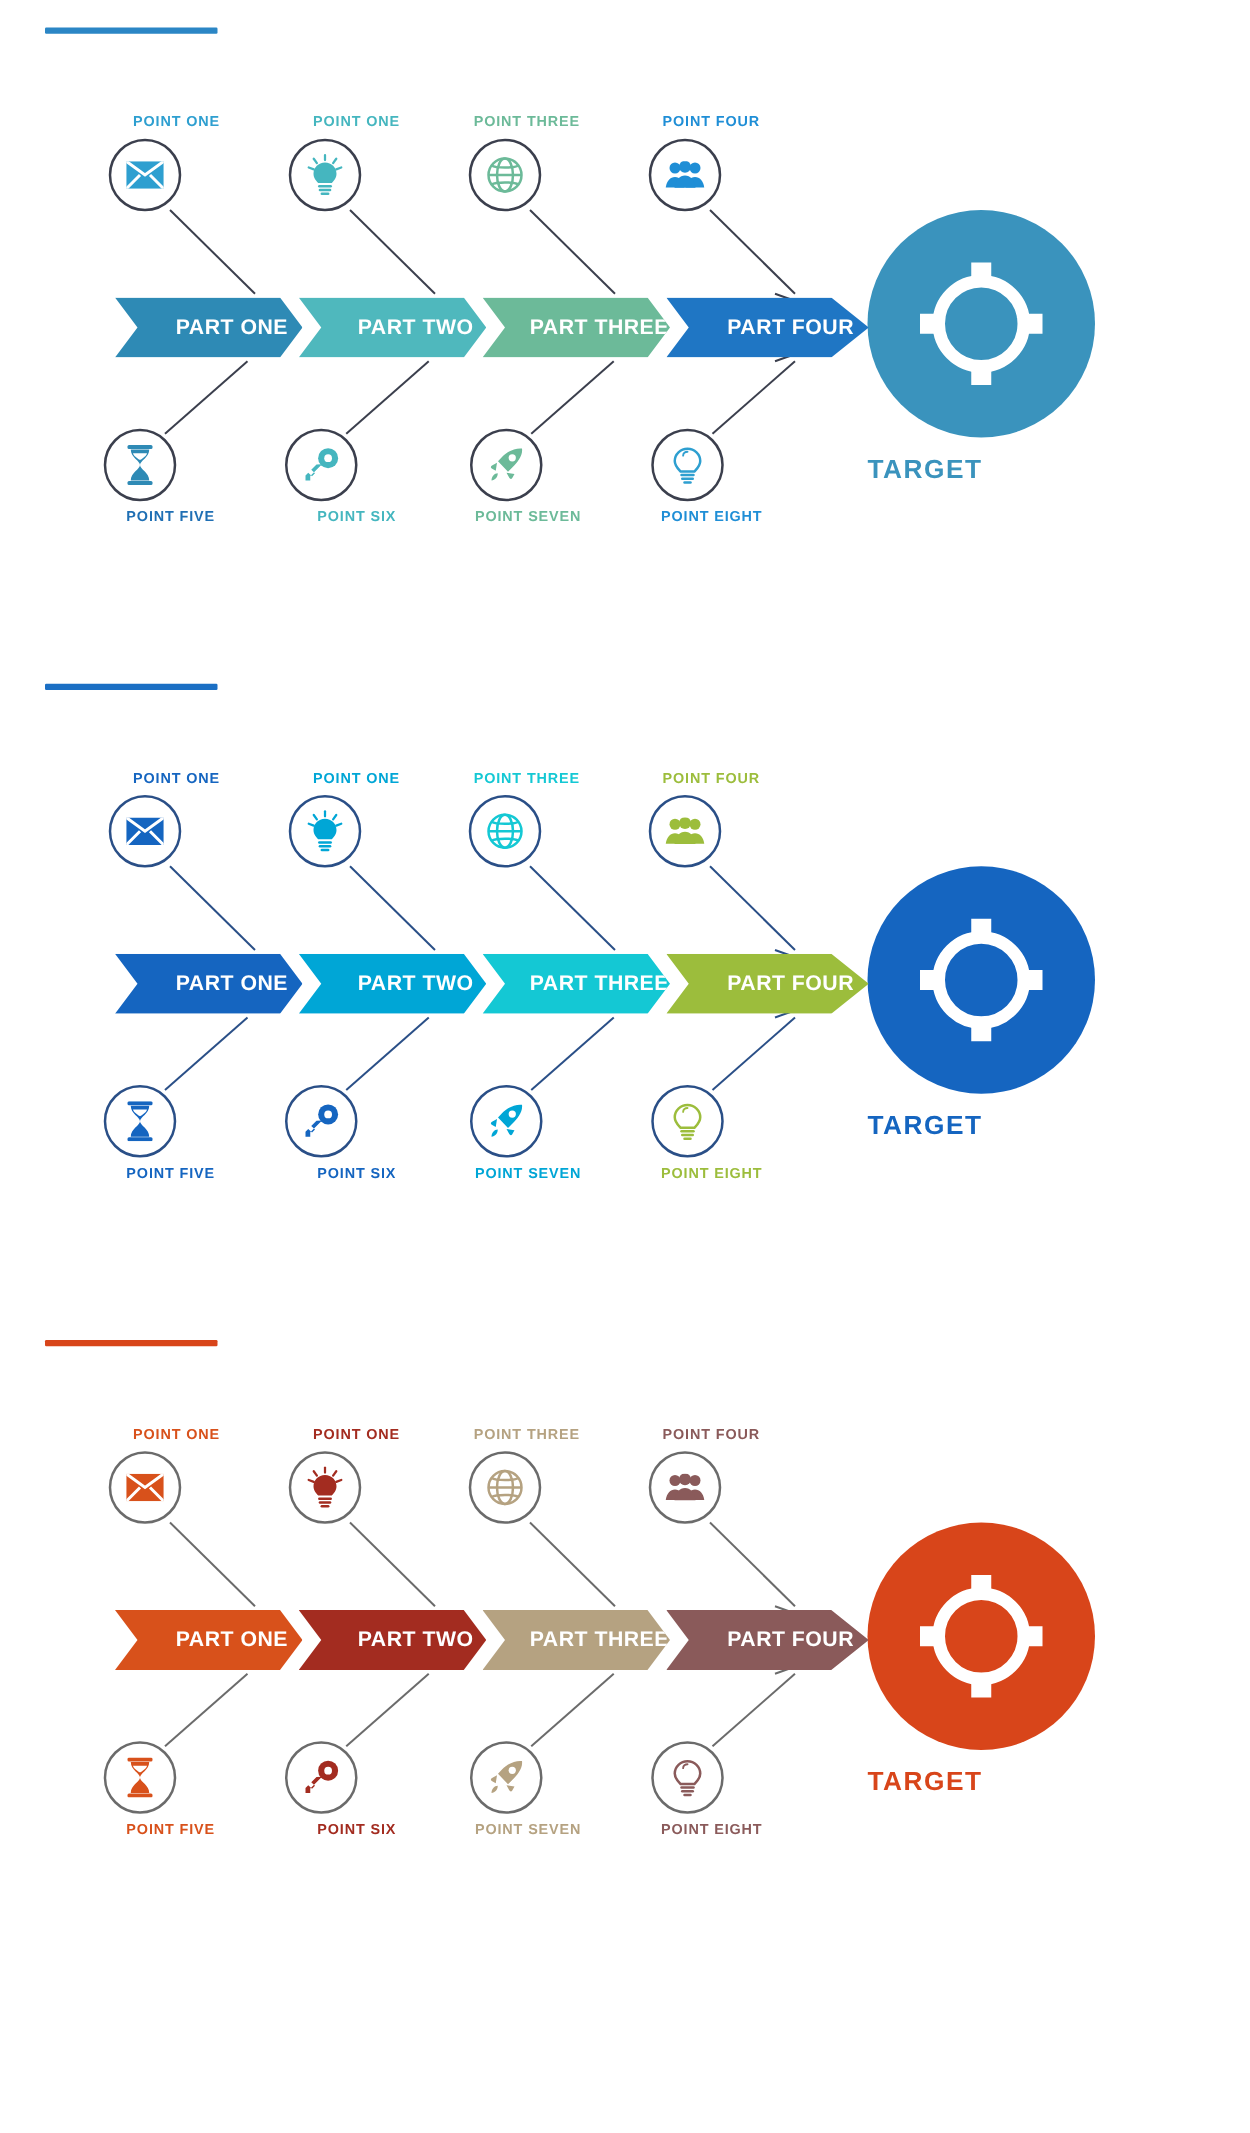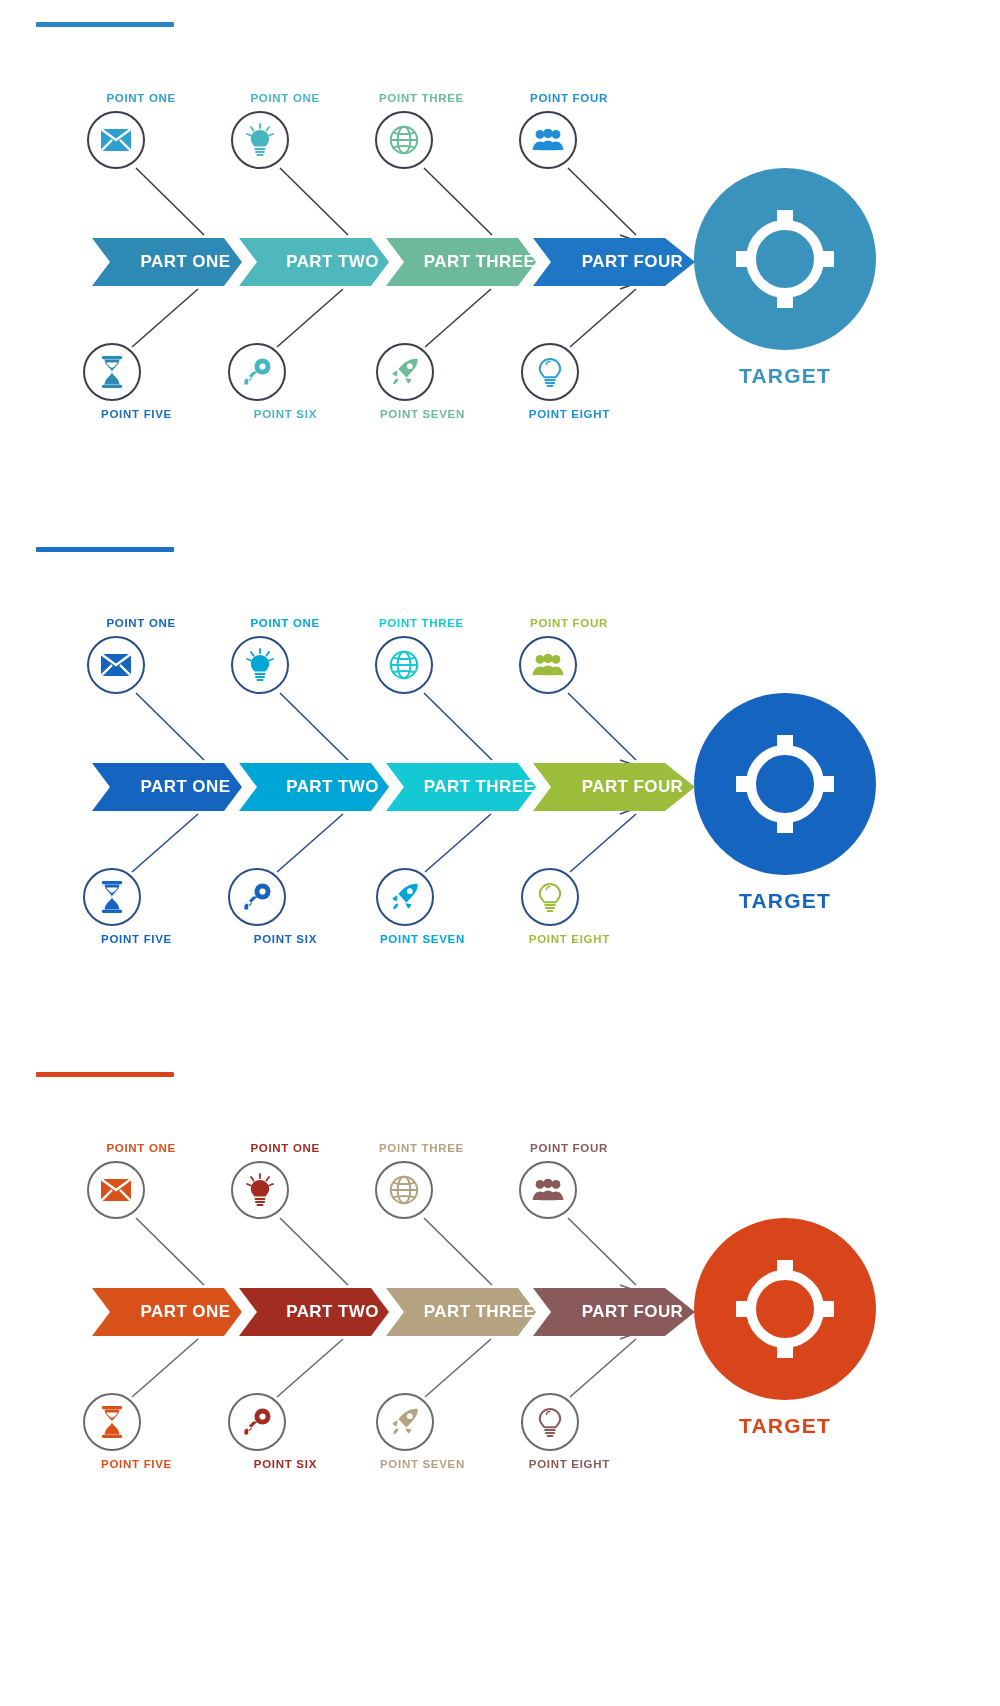--- a/index.html
+++ b/index.html
@@ -82,21 +82,20 @@
     align-items: center;
     justify-content: center;
   }
   .node-bottom .node-circle { margin: 0 auto 7px; }
   .node-circle svg { display: block; }
 
   
   .target {
     position: absolute;
     width: 182px;
-    text-align: center;
   }
   .target-circle {
     width: 182px;
     height: 182px;
     border-radius: 50%;
     display: flex;
     align-items: center;
     justify-content: center;
   }
   .target-label {

